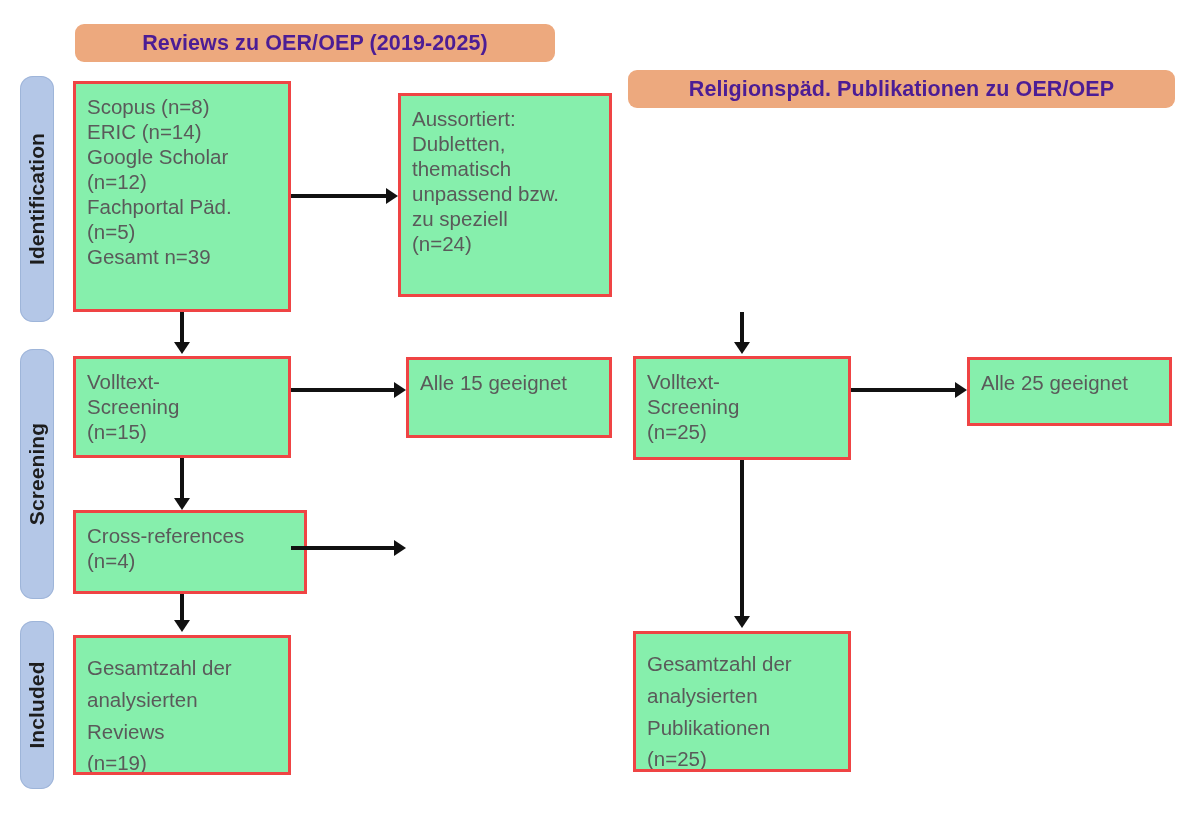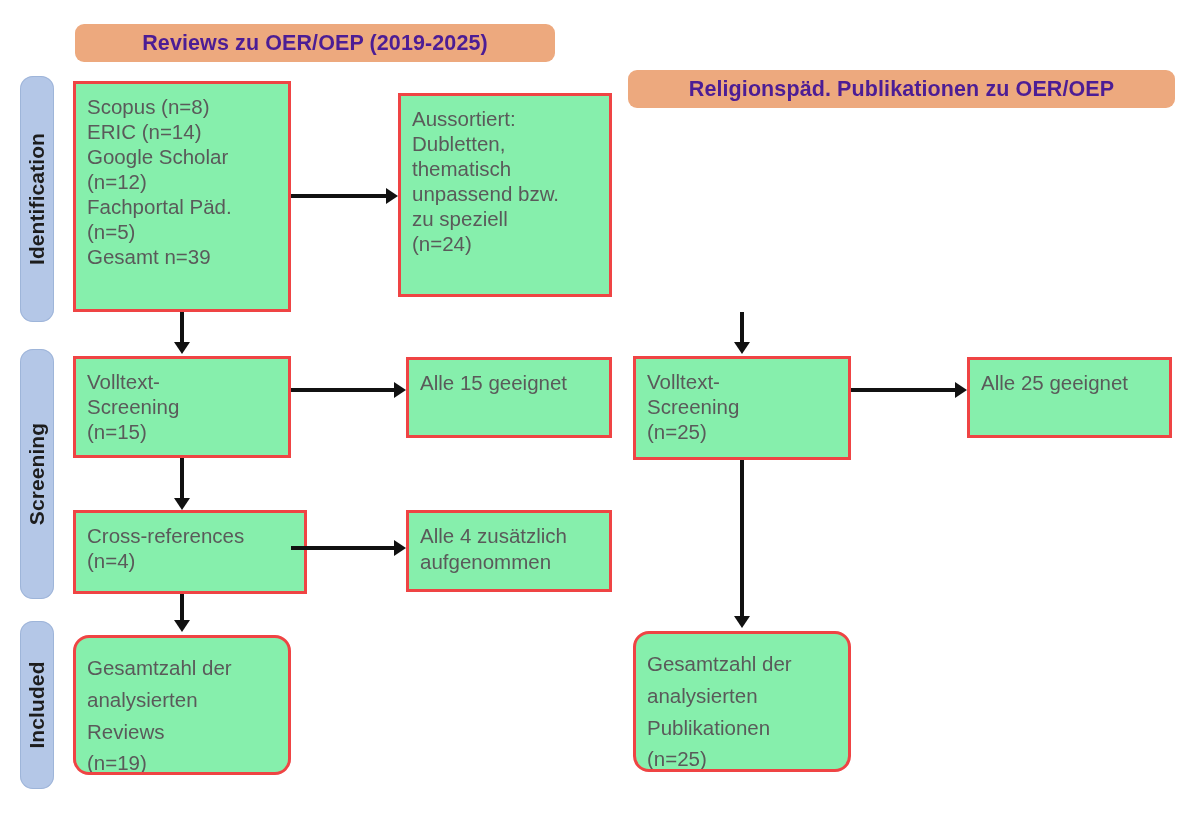--- a/index.html
+++ b/index.html
@@ -57,21 +57,21 @@
     box-sizing: border-box;
     padding: 10px 9px 6px 11px;
     color: #5a5a5a;
     font-size: 20.5px;
     line-height: 1.28;
     white-space: pre-line;
     overflow: hidden;
   }
   .box.tight { line-height: 1.22; }
   .box.wide  { font-size: 20px; line-height: 1.30; }
-  .box.spaced { line-height: 1.55; border-radius: 16px; }
+  .box.spaced { line-height: 1.55; }
 
   
   .conn {
     position: absolute;
     background: #111111;
   }
   .conn.v { width: 4px; }
   .conn.h { height: 4px; }
   .arrow-down {
     position: absolute;
@@ -142,43 +142,41 @@
 
   <div class="conn h" style="left:291px; top:388px; width:103px;"></div>
   <div class="arrow-right" style="left:394px; top:382px;"></div>
 
   <div class="conn v" style="left:180px; top:458px; width:4px; height:42px;"></div>
   <div class="arrow-down" style="left:174px; top:498px;"></div>
 
   <div class="box tight" style="left:73px; top:510px; width:234px; height:84px;">Cross-references
 (n=4)</div>
 
-  <div class="box" style="left:406px; top:510px; width:206px; height:82px;">Alle 4 zusätzlich
-aufgenommen</div>
 
   <div class="conn h" style="left:291px; top:546px; width:103px;"></div>
   <div class="arrow-right" style="left:394px; top:540px;"></div>
 
   <div class="conn v" style="left:180px; top:594px; width:4px; height:28px;"></div>
   <div class="arrow-down" style="left:174px; top:620px;"></div>
 
   <div class="box spaced" style="left:73px; top:635px; width:218px; height:140px; padding-top:14px;">Gesamtzahl der
 analysierten
 Reviews
 (n=19)</div>
 
 
   <div class="conn v" style="left:740px; top:312px; width:4px; height:32px;"></div>
   <div class="arrow-down" style="left:734px; top:342px;"></div>
 
   <div class="box tight" style="left:633px; top:356px; width:218px; height:104px;">Volltext-
 Screening
 (n=25)</div>
 
-  <div class="box" style="left:967px; top:357px; width:205px; height:81px;">Alle 25 geeignet</div>
+  <div class="box" style="left:967px; top:357px; width:205px; height:69px;">Alle 25 geeignet</div>
 
   <div class="conn h" style="left:851px; top:388px; width:104px;"></div>
   <div class="arrow-right" style="left:955px; top:382px;"></div>
 
   <div class="conn v" style="left:740px; top:460px; width:4px; height:158px;"></div>
   <div class="arrow-down" style="left:734px; top:616px;"></div>
 
   <div class="box spaced" style="left:633px; top:631px; width:218px; height:141px; padding-top:14px;">Gesamtzahl der
 analysierten
 Publikationen

